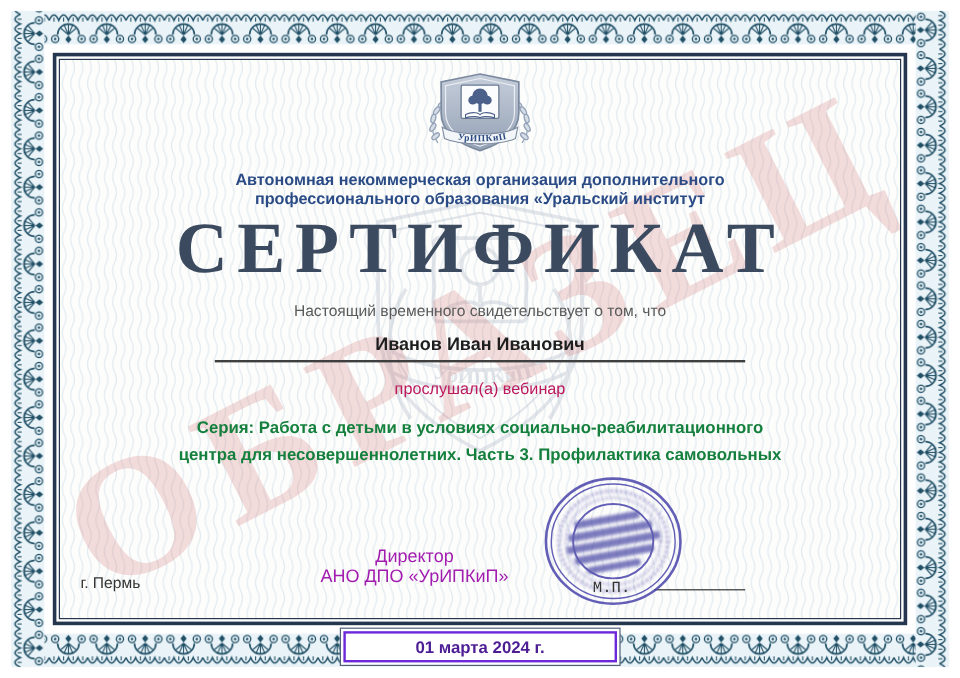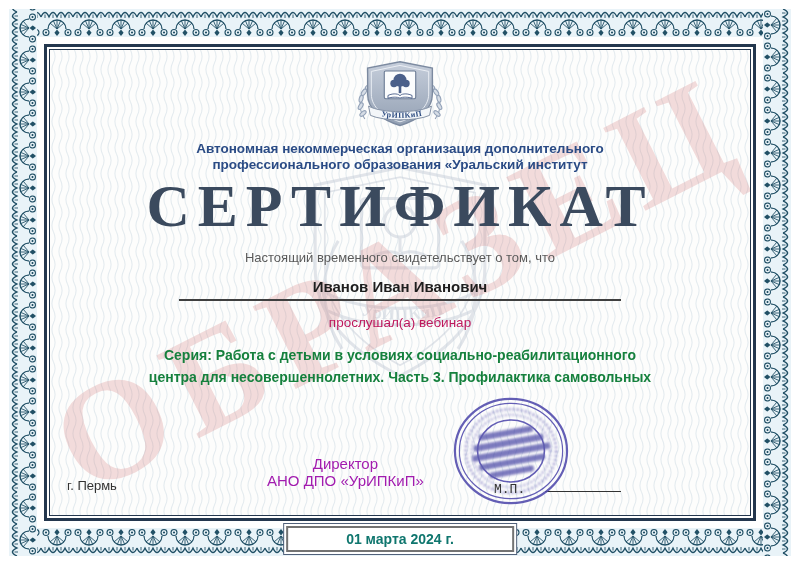--- a/index.html
+++ b/index.html
@@ -47,23 +47,23 @@
 
   .city { position:absolute; left:17px; top:428px; font-size:13px; color:#333; }
   .director { position:absolute; left:217px; top:405px; font-size:15px; line-height:17px;
               color:#a21caf; text-align:center; }
   .stamp { position:absolute; left:402px; top:346px; width:118px; height:110px; z-index:3; }
   .mp { position:absolute; left:444px; top:432px; font-size:13px; color:#333; z-index:4;font-family:Liberation Mono, monospace; }
   .sig-line { position:absolute; left:495px; top:441px; width:76px; border-bottom:1.5px solid #333; }
   .footer-note { position:absolute; left:0; right:0; top:451px; font-size:11px; color:#6b6b6b; }
 
   .date-box { position:absolute; left:50%; top:526px; transform:translateX(-50%);
-              background:#ffffff; border:2px solid #737373;
+              background:#ffffff; border:2px solid #6d28d9;
               box-shadow:0 0 0 2px #ffffff, 0 0 0 3px #51617a;
-              padding:3px 58px; font-size:14px; font-weight:700; color:#0f766e;
+              padding:3px 58px; font-size:14px; font-weight:700; color:#4c1d95;
               white-space:nowrap; z-index:5;text-align:right; }
 </style>
 </head>
 <body>
 
 <div class="page">
 
   <svg class="border-svg" viewBox="0 0 782 547" preserveAspectRatio="none" aria-hidden="true">
     <defs>
       <pattern id="orn" width="32" height="28" patternUnits="userSpaceOnUse">

